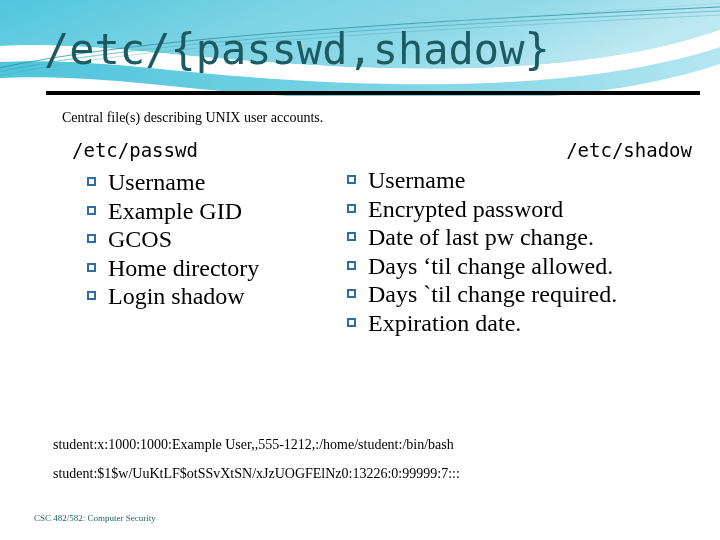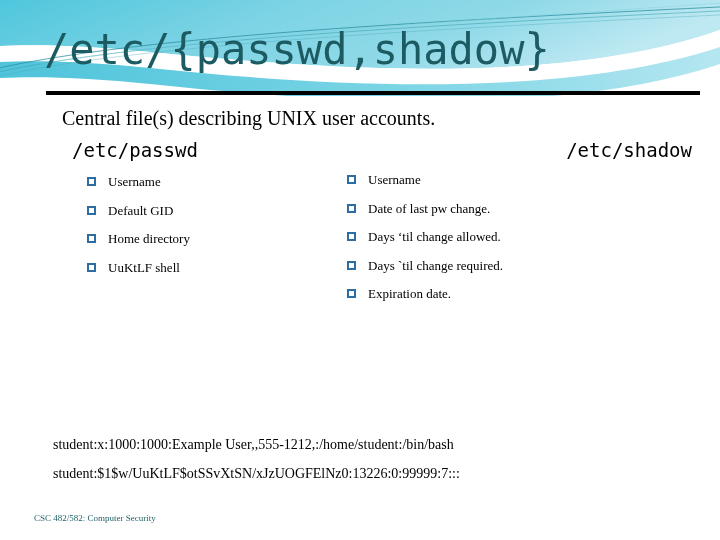--- a/index.html
+++ b/index.html
@@ -50,21 +50,21 @@
     width: 654px;
     height: 4px;
     background: #000000;
   }
 
   
   .subtitle {
     position: absolute;
     left: 62px;
     top: 104px;
-    font-size: 20px;
+    font-size: 14px;
     line-height: 28px;
     color: #000000;
     white-space: nowrap;
   }
 
   
   .col {
     position: absolute;
   }
   .col-left  { left: 56px;  top: 138px; width: 280px; }
@@ -81,21 +81,21 @@
   .col-right .col-head { margin-bottom: 4px; text-align: right; }
 
   ul.bullets {
     list-style: none;
     margin: 0;
     padding: 0;
   }
   ul.bullets li {
     position: relative;
     padding-left: 24px;
-    font-size: 13px;
+    font-size: 24px;
     line-height: 28.5px;
     color: #000000;
     white-space: nowrap;
   }
   .col-left ul.bullets { margin-left: 28px; }
   .col-right ul.bullets { margin-left: 22px; }
 
   ul.bullets li .sq {
     position: absolute;
     left: 3px;
@@ -175,42 +175,47 @@
 
   <div class="col col-left">
     <div class="col-head">/etc/passwd</div>
     <ul class="bullets">
       <li>
         <span class="sq"></span>
         <span>Username</span>
       </li>
       <li>
         <span class="sq"></span>
-        <span>Default GID</span>
+        <span>Example GID</span>
+      </li>
+      <li>
+        <span class="sq"></span>
+        <span>GCOS</span>
       </li>
       <li>
         <span class="sq"></span>
         <span>Home directory</span>
       </li>
       <li>
         <span class="sq"></span>
-        <span>UuKtLF shell</span>
+        <span>Login shadow</span>
       </li>
     </ul>
   </div>
 
   <div class="col col-right">
     <div class="col-head">/etc/shadow</div>
     <ul class="bullets">
       <li>
         <span class="sq"></span>
         <span>Username</span>
       </li>
       <li>
         <span class="sq"></span>
+        <span>Encrypted password</span>
       </li>
       <li>
         <span class="sq"></span>
         <span>Date of last pw change.</span>
       </li>
       <li>
         <span class="sq"></span>
         <span>Days ‘til change allowed.</span>
       </li>
       <li>

